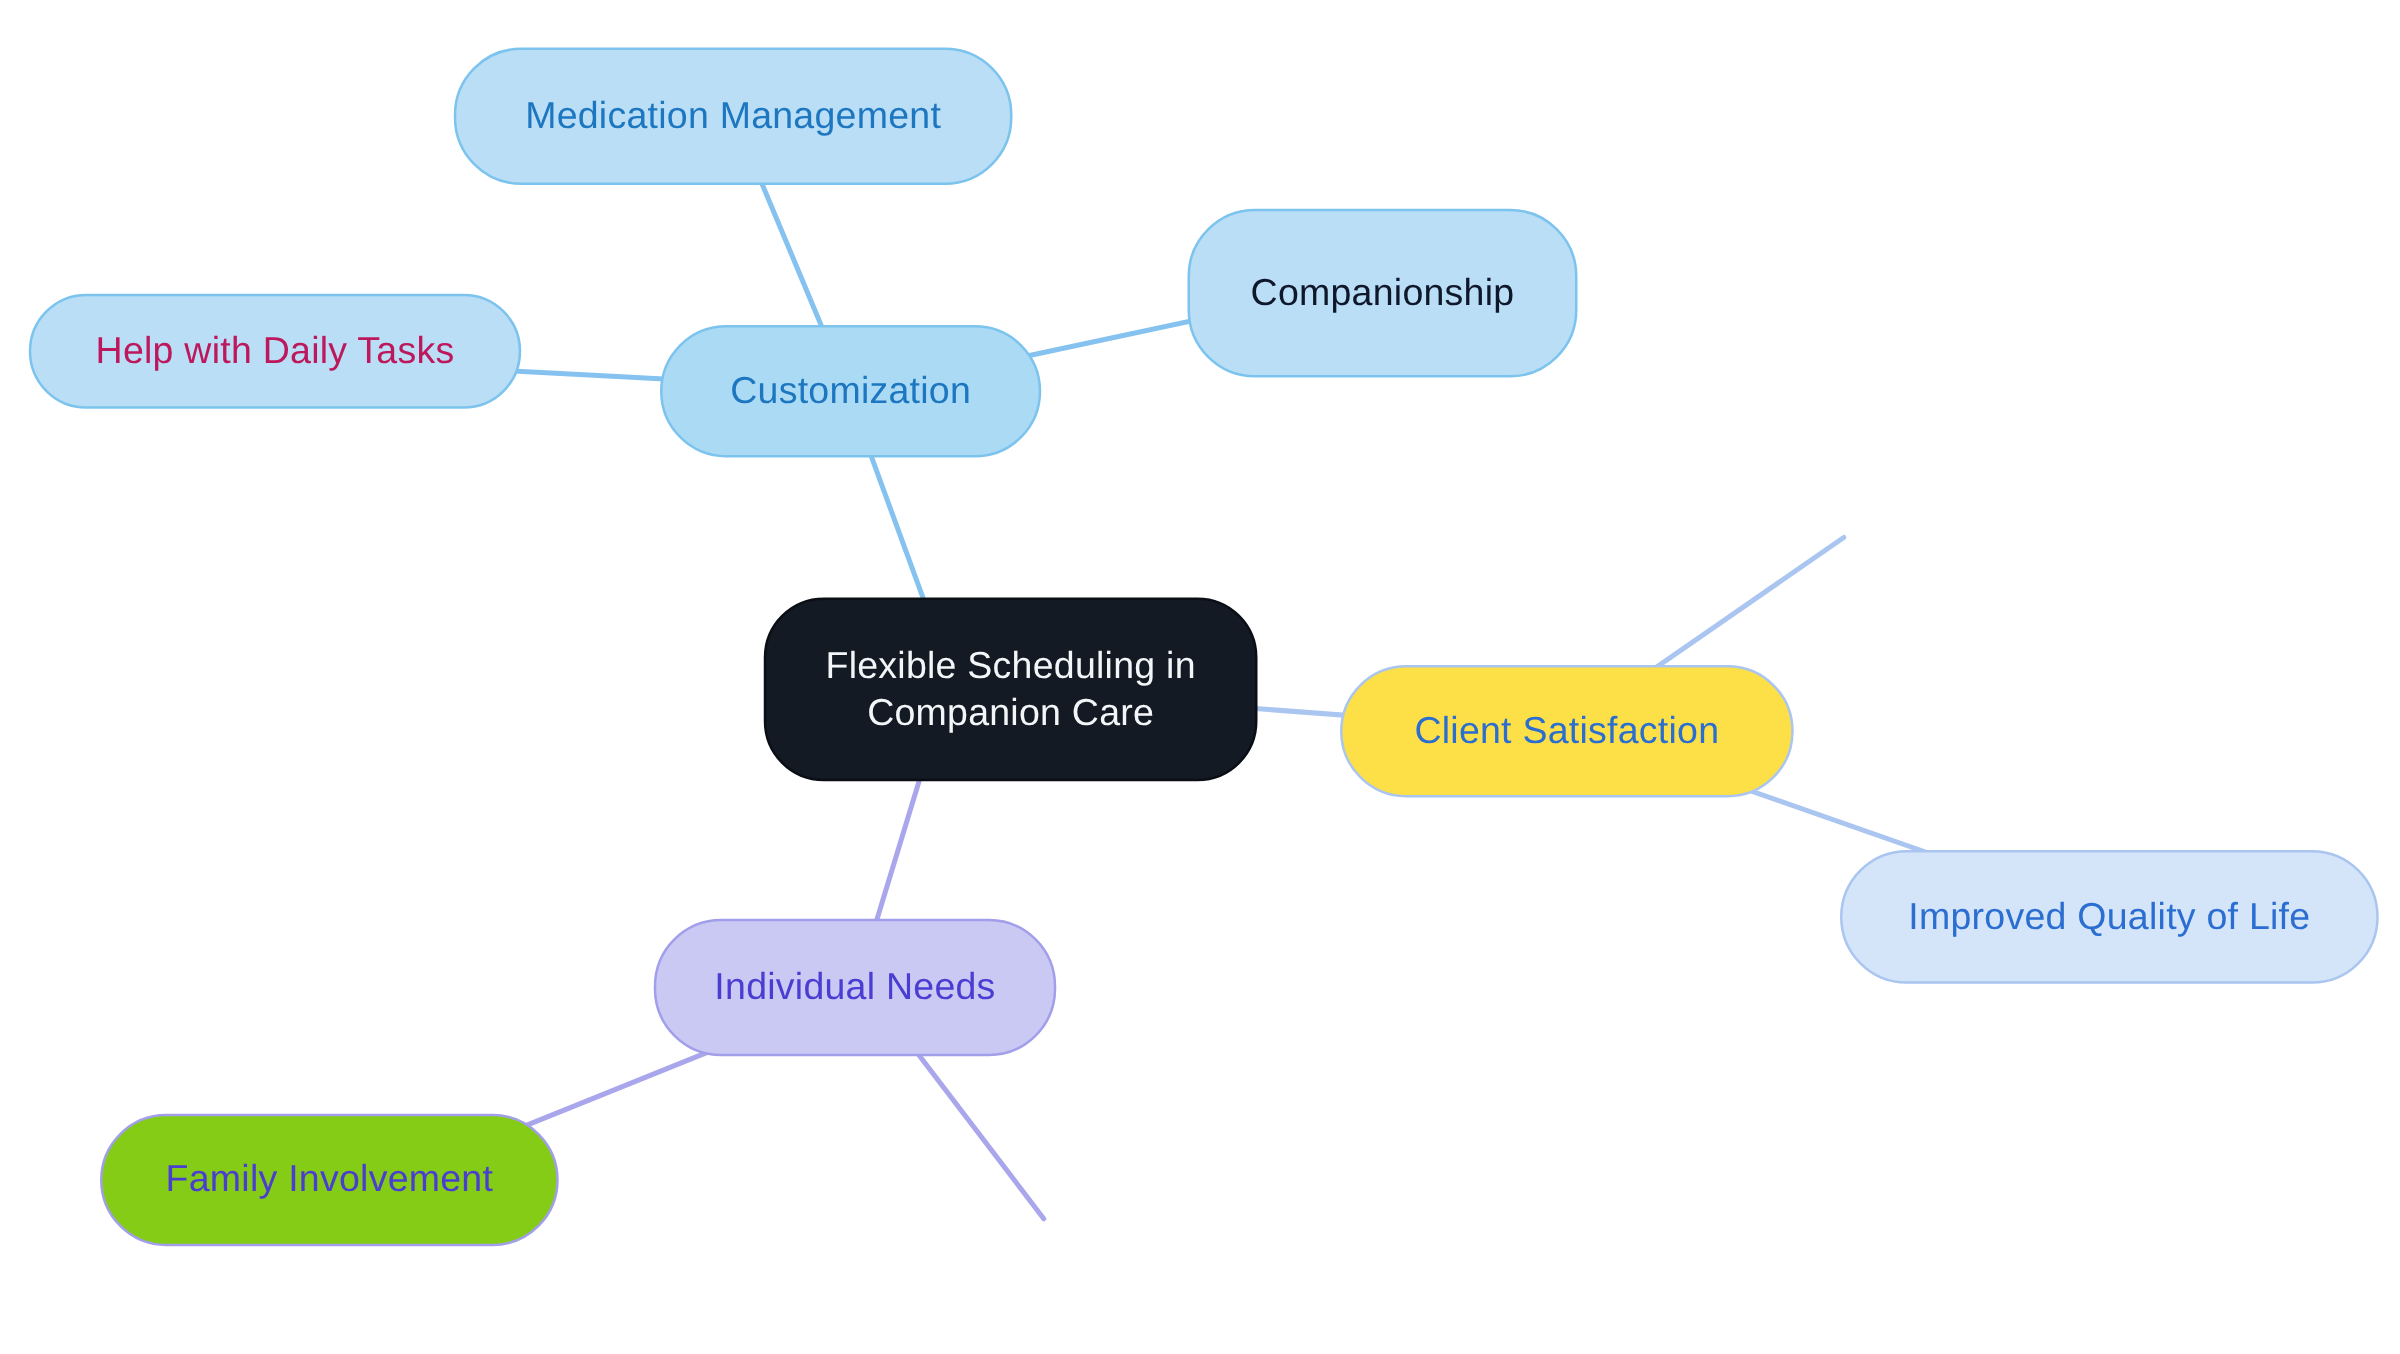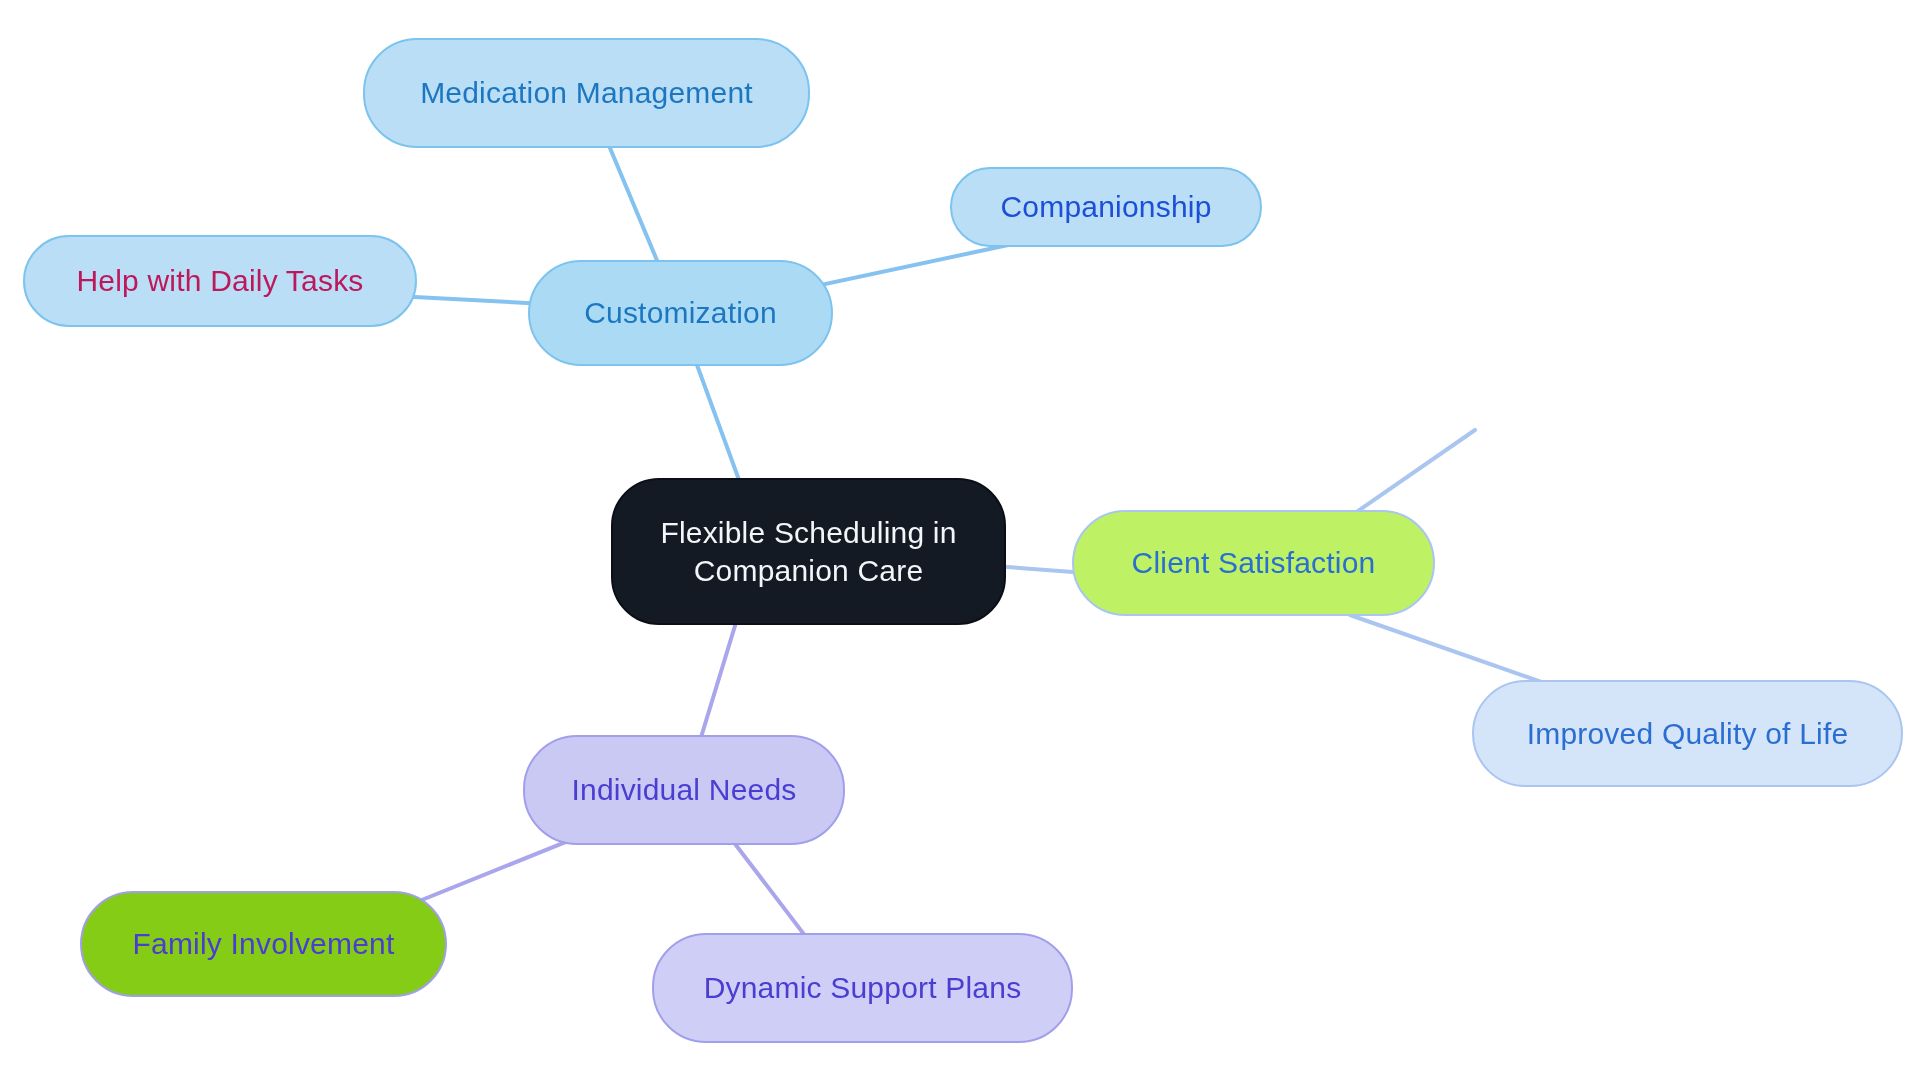--- a/index.html
+++ b/index.html
@@ -81,38 +81,35 @@
   </div>
 
   <div class="node" style="left: 363px; top: 38px; width: 447px; height: 110px; background: rgb(185, 222, 246); border-color: rgb(124, 195, 238); color: rgb(29, 119, 192);">
     <span class="node-label">Medication Management</span>
   </div>
 
   <div class="node" style="left: 23px; top: 235px; width: 394px; height: 92px; background: rgb(185, 222, 246); border-color: rgb(124, 195, 238); color: #be185d;">
     <span class="node-label">Help with Daily Tasks</span>
   </div>
 
-  <div class="node" style="left: 950px; top: 167px; width: 312px; height: 80px; background: rgb(185, 222, 246); border-color: rgb(124, 195, 238); color: #1d4ed8; align-items: center;">
+  <div class="node" style="left: 950px; top: 167px; width: 312px; height: 135px; background: rgb(185, 222, 246); border-color: rgb(124, 195, 238); color: #0f172a; align-items: center;">
     <span class="node-label">Companionship</span>
   </div>
 
-  <div class="node" style="left: 1072px; top: 510px; width: 363px; height: 106px; background: #bef264; border-color: rgb(169, 197, 240); color: rgb(43, 110, 209);">
+  <div class="node" style="left: 1072px; top: 532px; width: 363px; height: 106px; background: #fde047; border-color: rgb(169, 197, 240); color: rgb(43, 110, 209);">
     <span class="node-label">Client Satisfaction</span>
   </div>
 
 
   <div class="node" style="left: 1472px; top: 680px; width: 431px; height: 107px; background: rgb(212, 228, 249); border-color: rgb(169, 197, 240); color: rgb(43, 110, 209);">
     <span class="node-label">Improved Quality of Life</span>
   </div>
 
   <div class="node" style="left: 523px; top: 735px; width: 322px; height: 110px; background: rgb(202, 201, 244); border-color: rgb(162, 159, 234); color: rgb(74, 62, 210);">
     <span class="node-label">Individual Needs</span>
   </div>
 
   <div class="node" style="left: 80px; top: 891px; width: 367px; height: 106px; background: #84cc16; border-color: rgb(162, 159, 234); color: rgb(74, 62, 210);">
     <span class="node-label">Family Involvement</span>
   </div>
 
-  <div class="node" style="left: 652px; top: 933px; width: 421px; height: 110px; background: rgb(207, 206, 246); border-color: rgb(162, 159, 234); color: rgb(74, 62, 210);">
-    <span class="node-label">Dynamic Support Plans</span>
-  </div>
 
 </div>
 
 </body></html>

